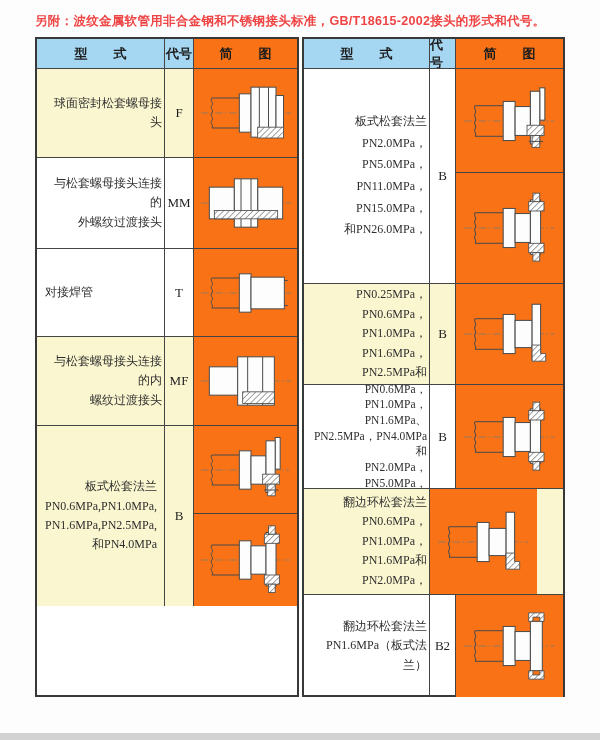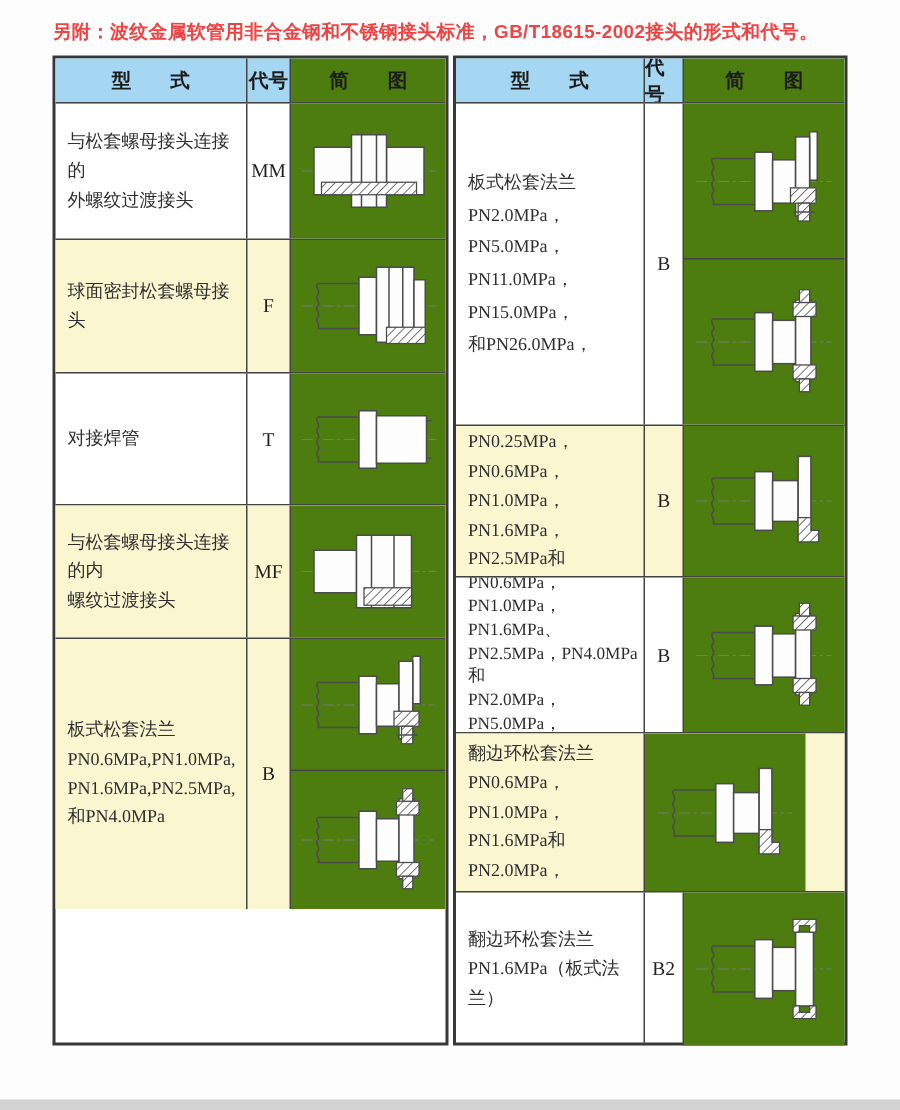--- a/index.html
+++ b/index.html
@@ -24,26 +24,26 @@
   .cell{
     box-sizing:border-box;border-right:1px solid #444;
     display:flex;align-items:center;overflow:hidden;
   }
   .cell:last-child{border-right:none;}
   .hdr-row{background:#a5d6f2;}
   .hdr-row .cell{justify-content:center;font-weight:bold;font-size:13px;color:#1c1c1c;}
   .alt{background:#faf6d0;}
   .type{
     padding:4px 2px 4px 8px;font-size:12px;line-height:1.62;
-    white-space:pre-line;justify-content:flex-start;color:#2e2e2e;
+    white-space:pre-line;justify-content:flex-start;color:#2e2e2e;text-align:right;
   }
   .dense .type{line-height:1.36;font-size:11.5px;}
   .loose .type{line-height:1.8;}
   .code{justify-content:center;font-size:13px;color:#1f1f1f;}
-  .diag{justify-content:center;background:#4d7c0f;padding:0;text-align:center;}
+  .diag{justify-content:center;background:#f97316;padding:0;text-align:center;}
   .tbl-left .type{width:128px;}
   .tbl-left .code{width:29px;}
   .tbl-left .diag{width:103px;}
   .tbl-right .type{width:126px;}
   .tbl-right .code{width:26px;}
   .tbl-right .diag{width:107px;}
   .split{flex-direction:column;align-items:stretch;}
   .half{display:flex;align-items:center;justify-content:center;box-sizing:border-box;}
   .half.first{border-bottom:1px solid #444;}
   .fig{display:block;}
@@ -163,37 +163,37 @@
 <div class="title">另附：波纹金属软管用非合金钢和不锈钢接头标准，GB/T18615-2002接头的形式和代号。</div>
 
 <div class="tbl tbl-left">
   <div class="row hdr-row" style="height:30px">
     <div class="cell type" style="justify-content:center;padding:0">型　　式</div>
     <div class="cell code">代号</div>
     <div class="cell diag">简　　图</div>
   </div>
 
 
+  <div class="row alt" style="height:89px">
+    <div class="cell type">球面密封松套螺母接头</div>
+    <div class="cell code">F</div>
+    <div class="cell diag">
+      <svg class="fig" width="100" height="76" viewBox="0 0 120 86">
+          <use href="#fig-f"></use>
+        </svg>
+    </div>
+  </div>
+
   <div class="row" style="height:91px">
     <div class="cell type">与松套螺母接头连接的
 外螺纹过渡接头</div>
     <div class="cell code">MM</div>
     <div class="cell diag">
       <svg class="fig" width="100" height="76" viewBox="0 0 120 86">
           <use href="#fig-mm"></use>
-        </svg>
-    </div>
-  </div>
-
-  <div class="row alt" style="height:89px">
-    <div class="cell type">球面密封松套螺母接头</div>
-    <div class="cell code">F</div>
-    <div class="cell diag">
-      <svg class="fig" width="100" height="76" viewBox="0 0 120 86">
-          <use href="#fig-f"></use>
         </svg>
     </div>
   </div>
 
   <div class="row" style="height:88px">
     <div class="cell type">对接焊管</div>
     <div class="cell code">T</div>
     <div class="cell diag">
       <svg class="fig" width="100" height="74" viewBox="0 0 120 86">
           <use href="#fig-t"></use>

